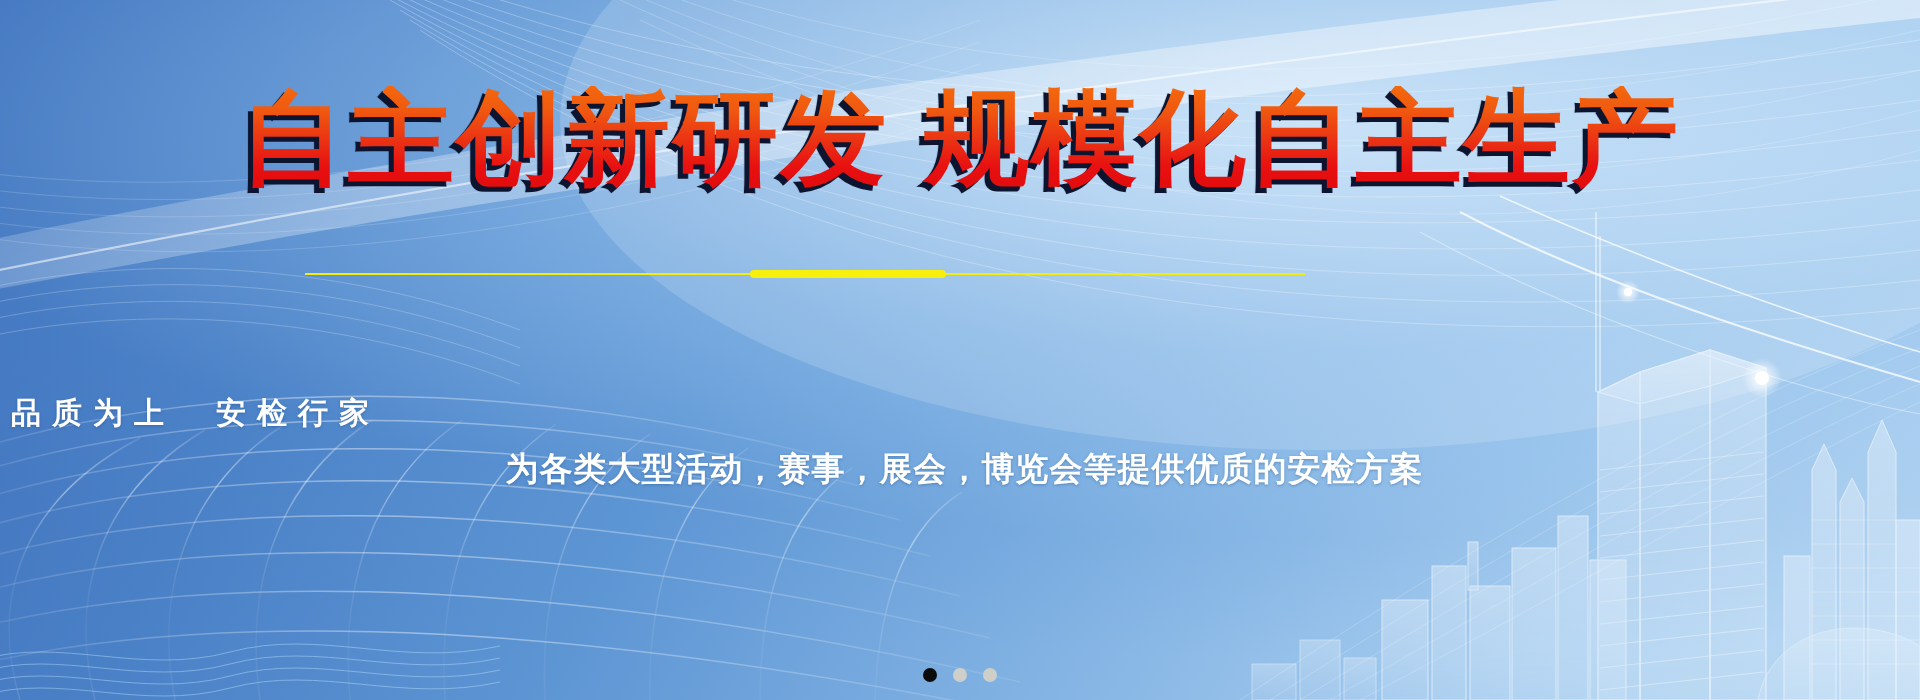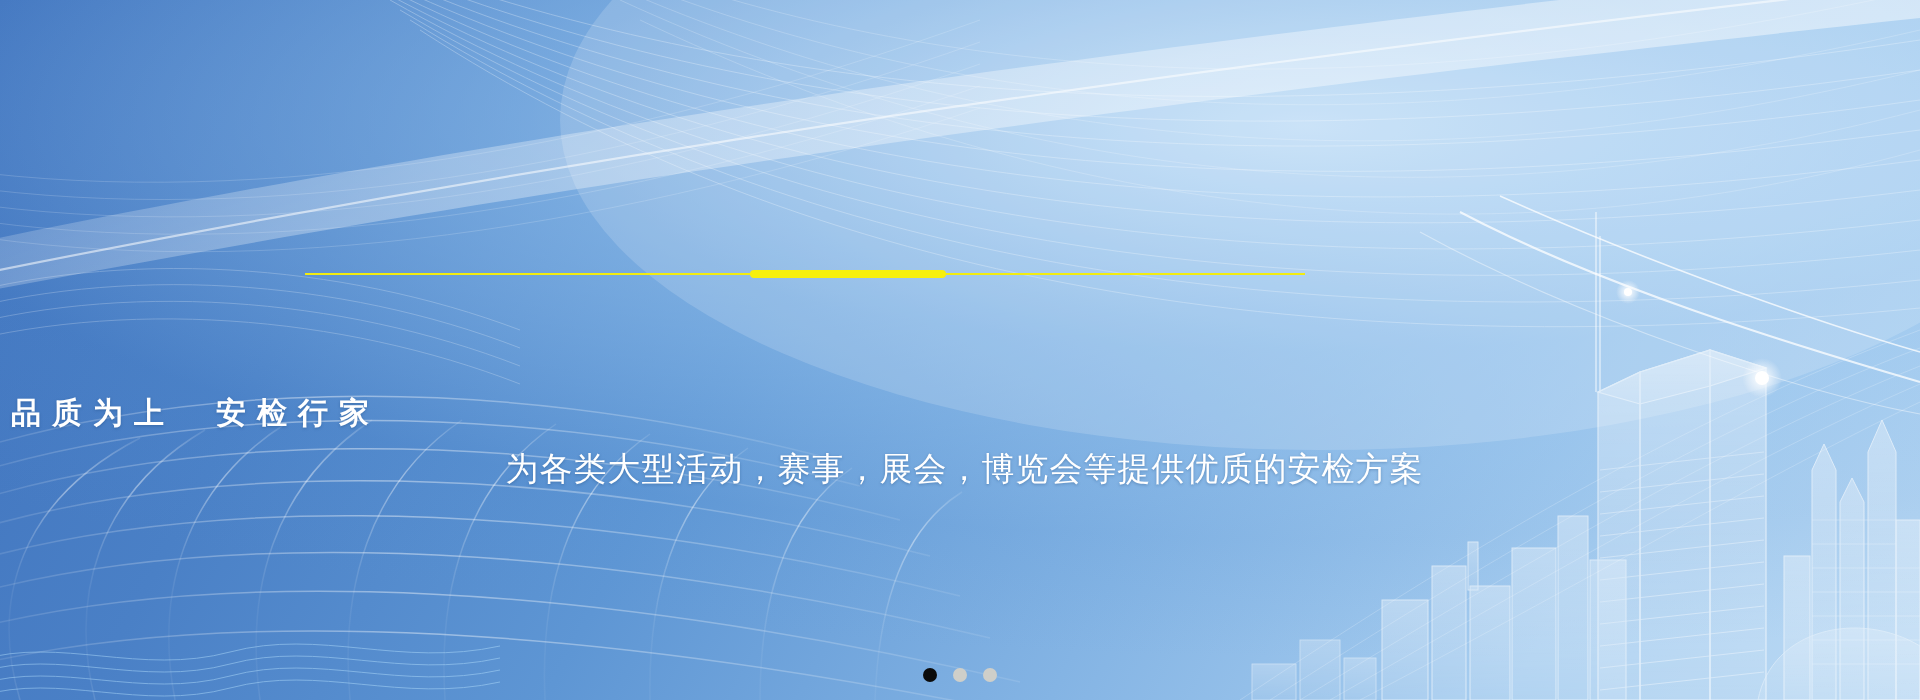--- a/index.html
+++ b/index.html
@@ -43,21 +43,21 @@
   }
 
   .tagline{
     position:absolute;left:0;right:0;top:393px;text-align:left;
     color:#ffffff;font-size:30px;line-height:40px;font-weight:600;
     letter-spacing:11px;text-indent:11px;
     text-shadow:0 1px 3px rgba(20,60,110,0.35);
   }
   .desc{
     position:absolute;left:0;right:0;top:446px;text-align:center;
-    color:#ffffff;font-size:33px;line-height:46px;font-weight:400;
+    color:#ffffff;font-size:33px;line-height:46px;font-weight:700;
     letter-spacing:1px;
     text-shadow:0 1px 3px rgba(20,60,110,0.35);
     margin-left:9px;
   }
 </style>
 </head>
 <body>
 
 <div id="banner">
 
@@ -238,20 +238,23 @@
         <path d="M 1420 232 C 1580 320 1800 392 1920 414" stroke-width="1.2" opacity="0.55"></path>
       </g>
       <circle cx="1762" cy="378" r="20" fill="url(#gGlow)"></circle>
       <circle cx="1762" cy="378" r="7" fill="#ffffff"></circle>
       <circle cx="1628" cy="292" r="12" fill="url(#gGlow)"></circle>
       <circle cx="1628" cy="292" r="4" fill="#ffffff"></circle>
 
     </g>
   </svg>
 
+  <div class="title-wrap">
+    <span class="title"><span>自主创新研发</span><span class="gap"></span><span>规模化自主生产</span></span>
+  </div>
 
   <div class="divider">
     <div class="thick"></div>
   </div>
 
   <div class="tagline">品质为上　安检行家</div>
   <div class="desc">为各类大型活动，赛事，展会，博览会等提供优质的安检方案</div>
 
   <div class="dots-row">
     <span class="dot active"></span>

